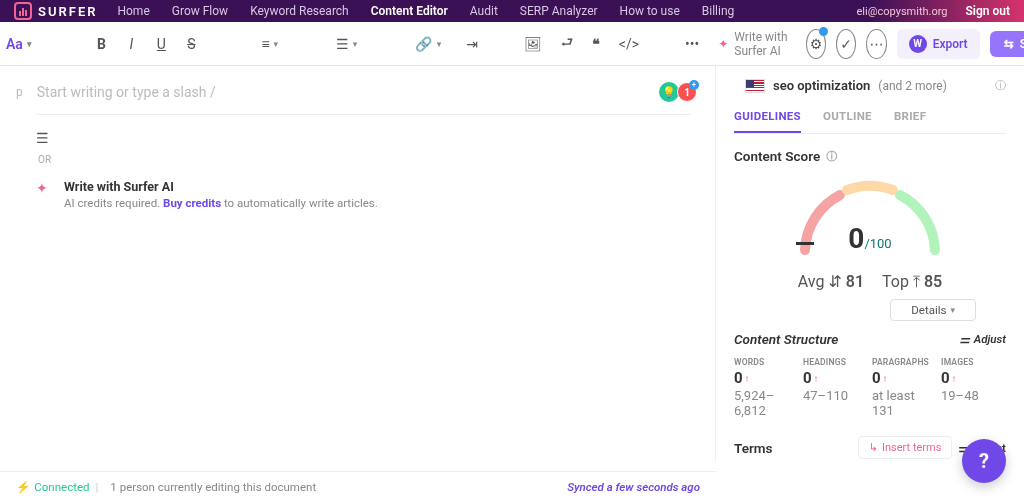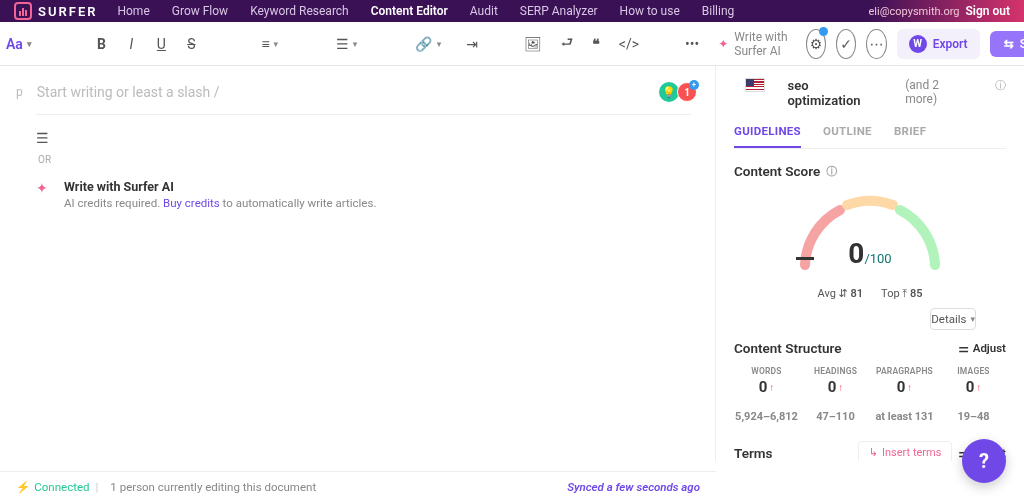--- a/index.html
+++ b/index.html
@@ -6,21 +6,21 @@
 body { width: 1024px; height: 501px; overflow: hidden; background: #fff; position: relative; }
 
 .topbar { height: 22px; background: linear-gradient(90deg, #3b1155 0%, #3b1155 85%, #d6336c 100%); display: flex; align-items: center; padding: 0 14px; color: #d8c7e6; font-size: 12px; }
 .logo { display: flex; align-items: center; gap: 6px; margin-right: 20px; }
 .logo-icon { width: 18px; height: 18px; border: 2px solid #f06595; border-radius: 4px; display: flex; align-items: flex-end; justify-content: center; gap: 1px; padding-bottom: 2px; }
 .logo-icon span { width: 2px; background: #f06595; }
 .logo-text { color: #fff; font-weight: 600; letter-spacing: 2px; font-size: 13px; }
 .nav { display: flex; gap: 22px; }
 .nav-item { cursor: pointer; }
 .nav-item.active { color: #fff; font-weight: 600; }
-.topbar-right { margin-left: auto; display: flex; align-items: center; gap: 6px; }
+.topbar-right { margin-left: auto; display: flex; align-items: center; gap: 18px; }
 .email { color: #f1c4d8; font-size: 11px; }
 .signout { color: #fff; font-weight: 600; font-size: 12px; cursor: pointer; }
 
 .toolbar { height: 44px; border-bottom: 1px solid #e5e5e5; display: flex; align-items: center; padding: 0 0; gap: 19px; }
 .tb-group { display: flex; align-items: center; gap: 2px; padding: 0 4px; }
 .tb-btn { width: 28px; height: 28px; display: flex; align-items: center; justify-content: center; border-radius: 4px; cursor: pointer; color: #555; font-size: 14px; }
 .tb-btn.wide { width: auto; padding: 0 6px; gap: 4px; }
 .aa { color: #7048e8; font-weight: 600; display: flex; align-items: center; gap: 4px; padding: 0 8px; }
 .chev { font-size: 9px; color: #888; }
 .toolbar-right { margin-left: auto; display: flex; align-items: center; gap: 10px; }
@@ -39,50 +39,50 @@
 .badges { position: absolute; right: -6px; top: -2px; display: flex; gap: 2px; }
 .badge-g { width: 20px; height: 20px; background: #20c997; border-radius: 50%; display: flex; align-items: center; justify-content: center; color: #fff; font-size: 11px; }
 .badge-r { width: 20px; height: 20px; background: #fa5252; border-radius: 50%; display: flex; align-items: center; justify-content: center; color: #fff; font-size: 10px; font-weight: 700; border: 1.5px solid #fff; margin-left: -4px; position: relative; }
 .badge-plus { position: absolute; top: -3px; right: -3px; width: 10px; height: 10px; background: #339af0; border-radius: 50%; font-size: 7px; display: flex; align-items: center; justify-content: center; }
 .divider-line { border-top: 1px solid #eee; margin: 14px 0 0 20px; }
 .opt { display: flex; align-items: flex-start; gap: 10px; margin: 14px 0 0 20px; }
 .opt-icon { width: 18px; color: #555; font-size: 14px; margin-top: 1px; }
 .opt-title { font-size: 12.5px; font-weight: 700; color: #333; }
 .opt-sub { font-size: 11.5px; color: #888; margin-top: 2px; }
 .or { font-size: 10px; color: #aaa; margin: 8px 0 0 22px; }
-.link { color: #7048e8; cursor: pointer; }
+.link { color: #7048e8; cursor: pointer; font-weight: bold; }
 .ai-sparkle { color: #f06595; }
 
 .panel { width: 308px; padding: 12px 18px 0 18px; overflow: hidden; }
-.kw-row { display: flex; align-items: flex-start; gap: 23px; font-size: 13px; padding-left: 11px; }
+.kw-row { display: flex; align-items: flex-end; gap: 8px; font-size: 13px; padding-left: 11px; }
 .flag { width: 20px; height: 14px; background: linear-gradient(#b22234 0 7%, #fff 7% 14%, #b22234 14% 21%, #fff 21% 28%, #b22234 28% 35%, #fff 35% 42%, #b22234 42% 50%, #fff 50% 57%, #b22234 57% 64%, #fff 64% 71%, #b22234 71% 78%, #fff 78% 85%, #b22234 85% 92%, #fff 92% 100%); position: relative; border: 1px solid #ddd; }
 .flag::before { content: ""; position: absolute; top: 0; left: 0; width: 8px; height: 7px; background: #3c3b6e; }
 .kw { font-weight: 600; color: #333; }
 .kw-more { color: #888; font-size: 12px; }
 .info { color: #aaa; font-size: 11px; margin-left: auto; }
 .tabs { display: flex; gap: 22px; margin-top: 16px; border-bottom: 1px solid #eee; }
 .tab { padding-bottom: 8px; font-size: 11.5px; font-weight: 700; color: #aaa; cursor: pointer; letter-spacing: 0.3px; }
 .tab.active { color: #7048e8; border-bottom: 2px solid #7048e8; }
 .section-title { font-size: 13.5px; font-weight: 600; color: #333; margin-top: 14px; display: flex; align-items: center; gap: 6px; }
 .gauge-wrap { position: relative; height: 100px; margin-top: 6px; }
 .gauge { position: absolute; left: 50%; transform: translateX(-50%); top: 0; }
 .score { position: absolute; left: 50%; transform: translateX(-50%); top: 52px; font-size: 28px; font-weight: 700; color: #333; }
 .score small { font-size: 13px; font-weight: 400; color: #0f766e; }
 .needle { position: absolute; left: 62px; top: 72px; width: 18px; height: 3px; background: #333; }
-.avg-top { display: flex; justify-content: center; gap: 18px; font-size: 11px; color: #555; margin-top: 2px; }
+.avg-top { display: flex; justify-content: center; gap: 18px; font-size: 16px; color: #555; margin-top: 2px; }
 .avg-top b { font-weight: 600; }
-.details-btn { margin: 8px auto 0; display: flex; align-items: center; gap: 4px; border: 1px solid #ddd; padding: 3px 0; border-radius: 4px; font-size: 11.5px; color: #555; width: fit-content; cursor: pointer; margin-left: auto; margin-right: 30px; }
-.cs-row { display: flex; justify-content: space-between; align-items: center; margin-top: 10px; }
+.details-btn { margin: 8px auto 0; display: flex; align-items: center; gap: 4px; border: 1px solid #ddd; padding: 3px 20px; border-radius: 4px; font-size: 11.5px; color: #555; width: fit-content; cursor: pointer; margin-left: auto; margin-right: 30px; }
+.cs-row { display: flex; justify-content: space-between; align-items: center; margin-top: 10px; font-style: italic; }
 .adjust { display: flex; align-items: center; gap: 4px; font-size: 11.5px; font-weight: 600; color: #333; cursor: pointer; }
 .metrics { display: flex; justify-content: space-between; margin-top: 10px; gap: 4px; }
-.metric { text-align: center; flex: 1; }
+.metric { text-align: left; flex: 1; }
 .m-label { font-size: 8.5px; color: #888; font-weight: 600; letter-spacing: 0.2px; }
 .m-val { font-size: 15px; font-weight: 700; color: #333; margin-top: 2px; display: inline-flex; align-items: center; gap: 2px; }
 .arrow-up { color: #fa5252; font-size: 10px; }
-.m-range { font-size: 11px; color: #888; margin-top: 14px; font-weight: bold; }
+.m-range { font-size: 13px; color: #888; margin-top: 1px; }
 .terms-row { display: flex; justify-content: space-between; align-items: center; margin-top: 18px; }
 .insert-terms { border: 1px solid #eee; color: #f06595; padding: 4px 10px; border-radius: 4px; font-size: 11px; cursor: pointer; display: flex; gap: 4px; align-items: center; }
 
 .footer { position: absolute; bottom: 0; left: 0; right: 308px; height: 30px; border-top: 1px solid #eee; display: flex; align-items: center; padding: 0 16px; font-size: 11.5px; color: #888; }
 .conn { color: #20c997; display: flex; align-items: center; gap: 4px; }
 .editing { margin-left: 6px; }
 .synced { margin-left: auto; color: #7048e8; font-weight: 600; font-style: italic; }
 
 .help-fab { position: absolute; bottom: 18px; right: 18px; width: 44px; height: 44px; background: #7048e8; border-radius: 50%; color: #fff; display: flex; align-items: center; justify-content: center; font-size: 20px; font-weight: 700; cursor: pointer; box-shadow: 0 4px 12px rgba(0,0,0,0.2); }
 .sep { width: 1px; height: 18px; background: #e5e5e5; margin: 0 4px; }
@@ -169,21 +169,21 @@
         <span>⇆</span>
         <span>Share</span>
       </div>
   </div>
 </div>
 
 <div class="main">
   <div class="editor">
     <div class="p-row">
       <div class="p-label">p</div>
-      <div class="placeholder">Start writing or least a slash /</div>
+      <div class="placeholder">Start writing or type a slash /</div>
       <div class="badges">
         <div class="badge-g">💡</div>
         <div class="badge-r">
             <span>1</span>
             <div class="badge-plus">+</div>
           </div>
       </div>
     </div>
     <div class="divider-line"></div>
     <div class="opt">

